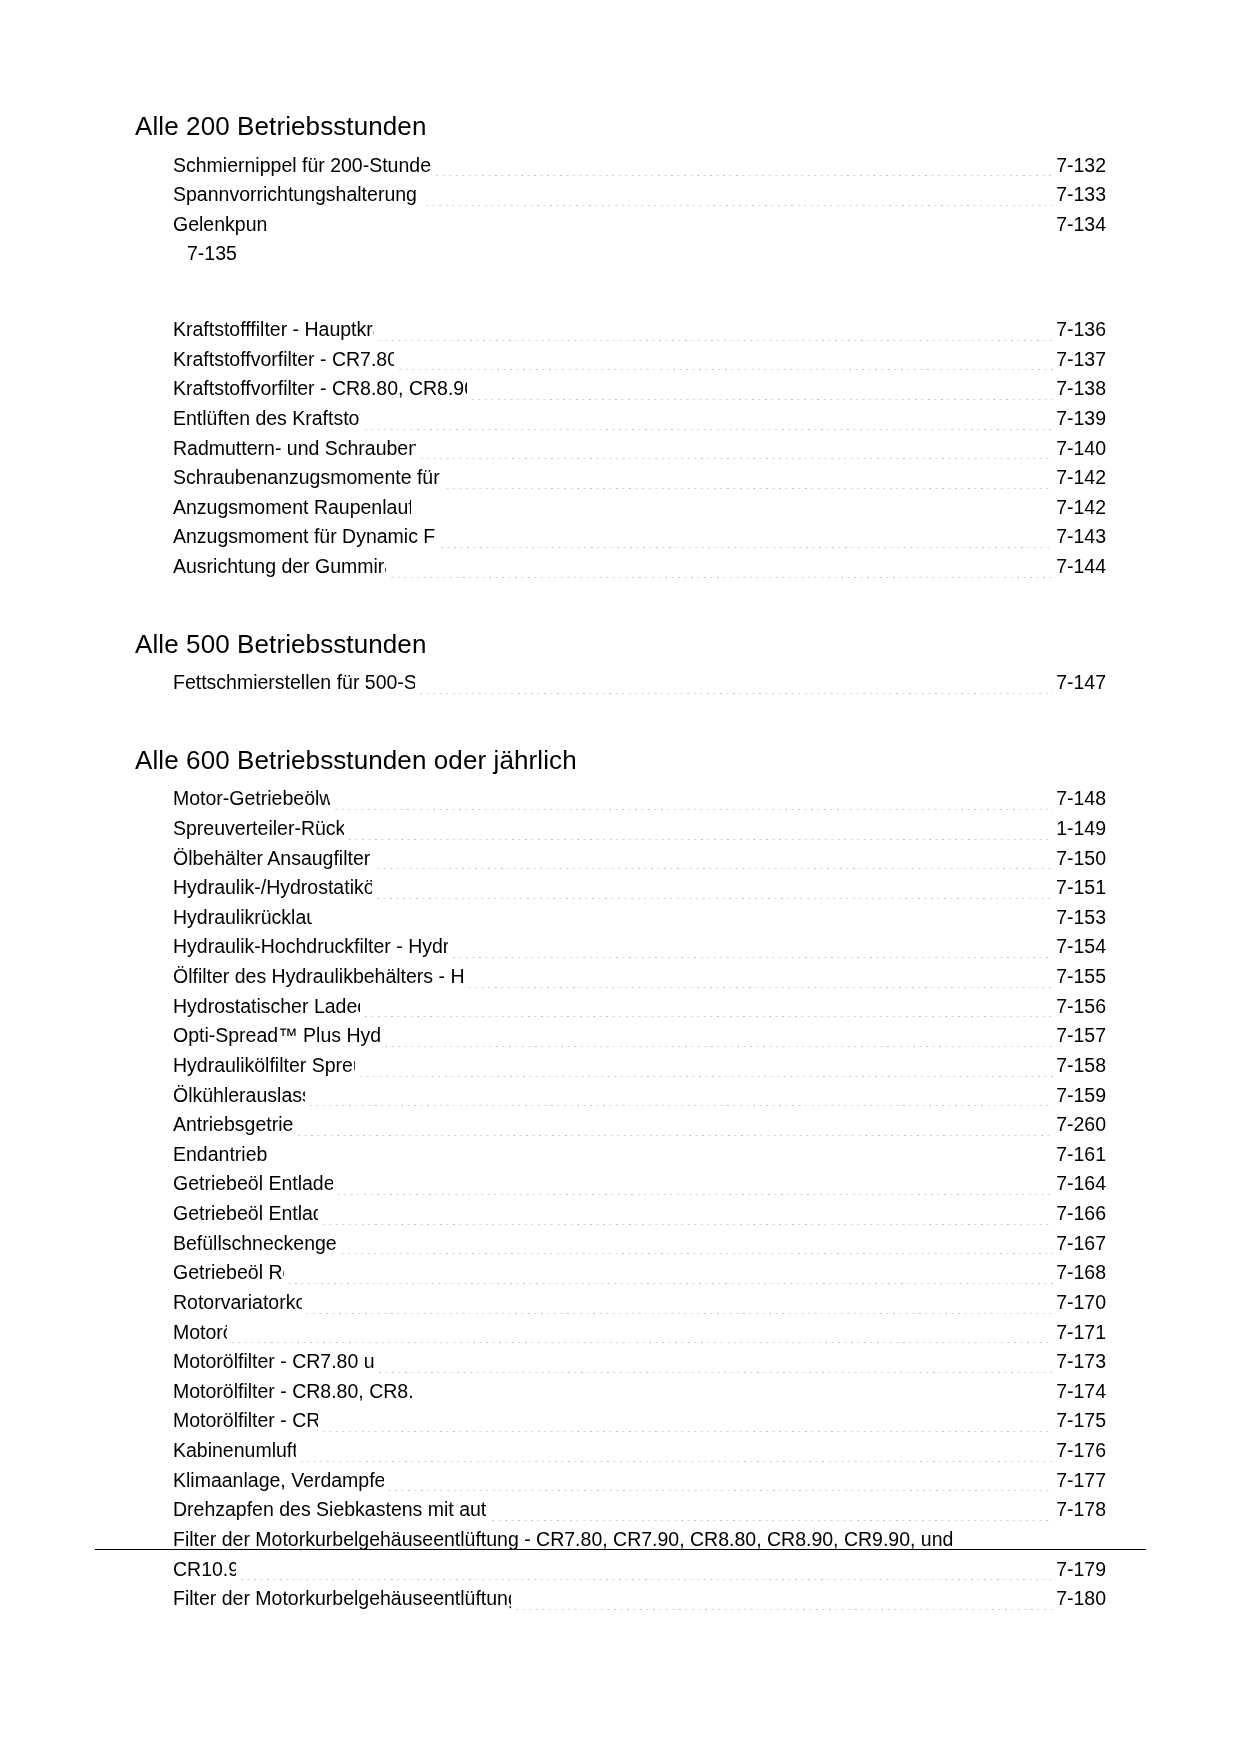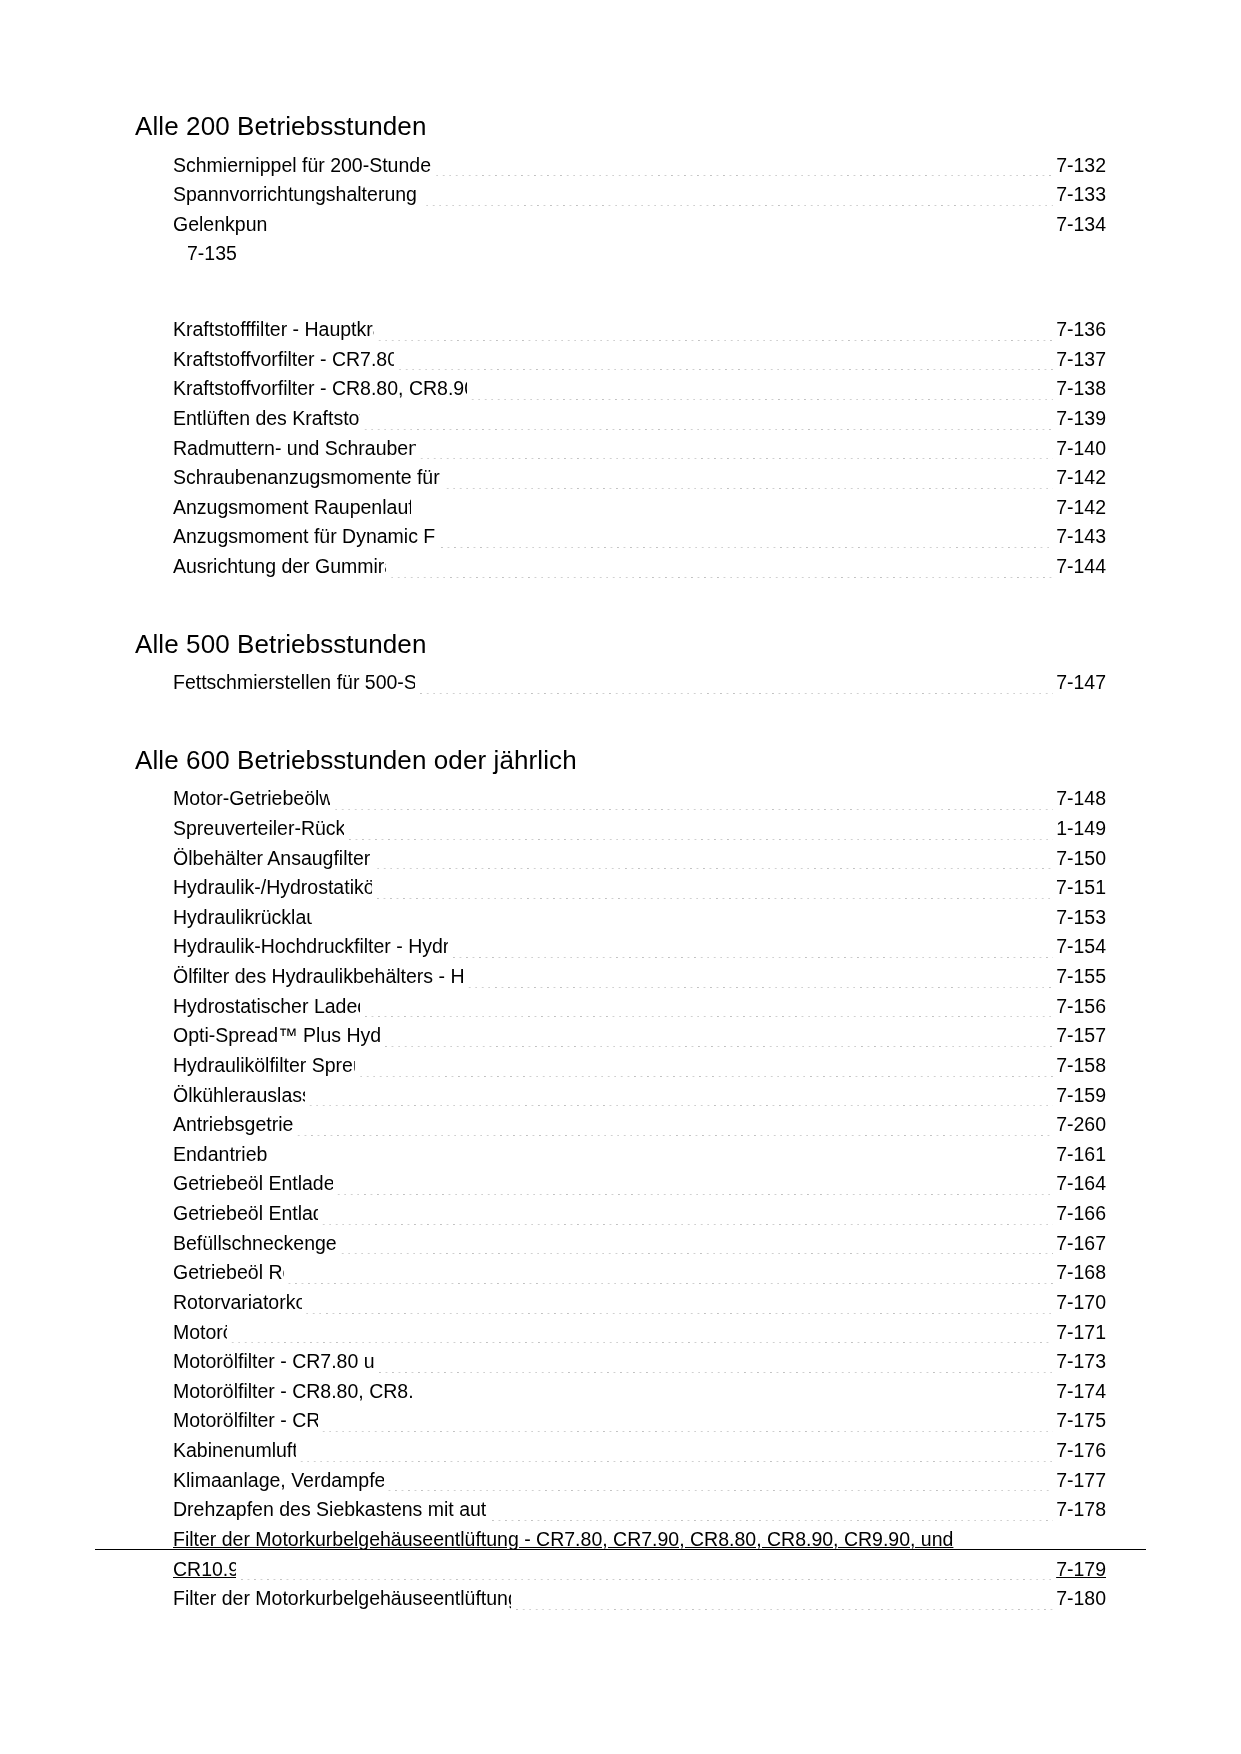--- a/index.html
+++ b/index.html
@@ -67,21 +67,20 @@
     content: "........................................................................................................................................................";
   }
   .page-num {
     flex: 0 0 auto;
     text-align: right;
     padding-left: 2px;
   }
   .entry.wrap {
     display: block;
     white-space: normal;
-    text-decoration: underline;
   }
   .entry.wrap .line2 {
     display: flex;
     align-items: flex-end;
   }
   .entry.nodots .page-num { margin-left: 12px; }
   .bottom-rule {
     position: absolute;
     left: 95px;
     right: 95px;

